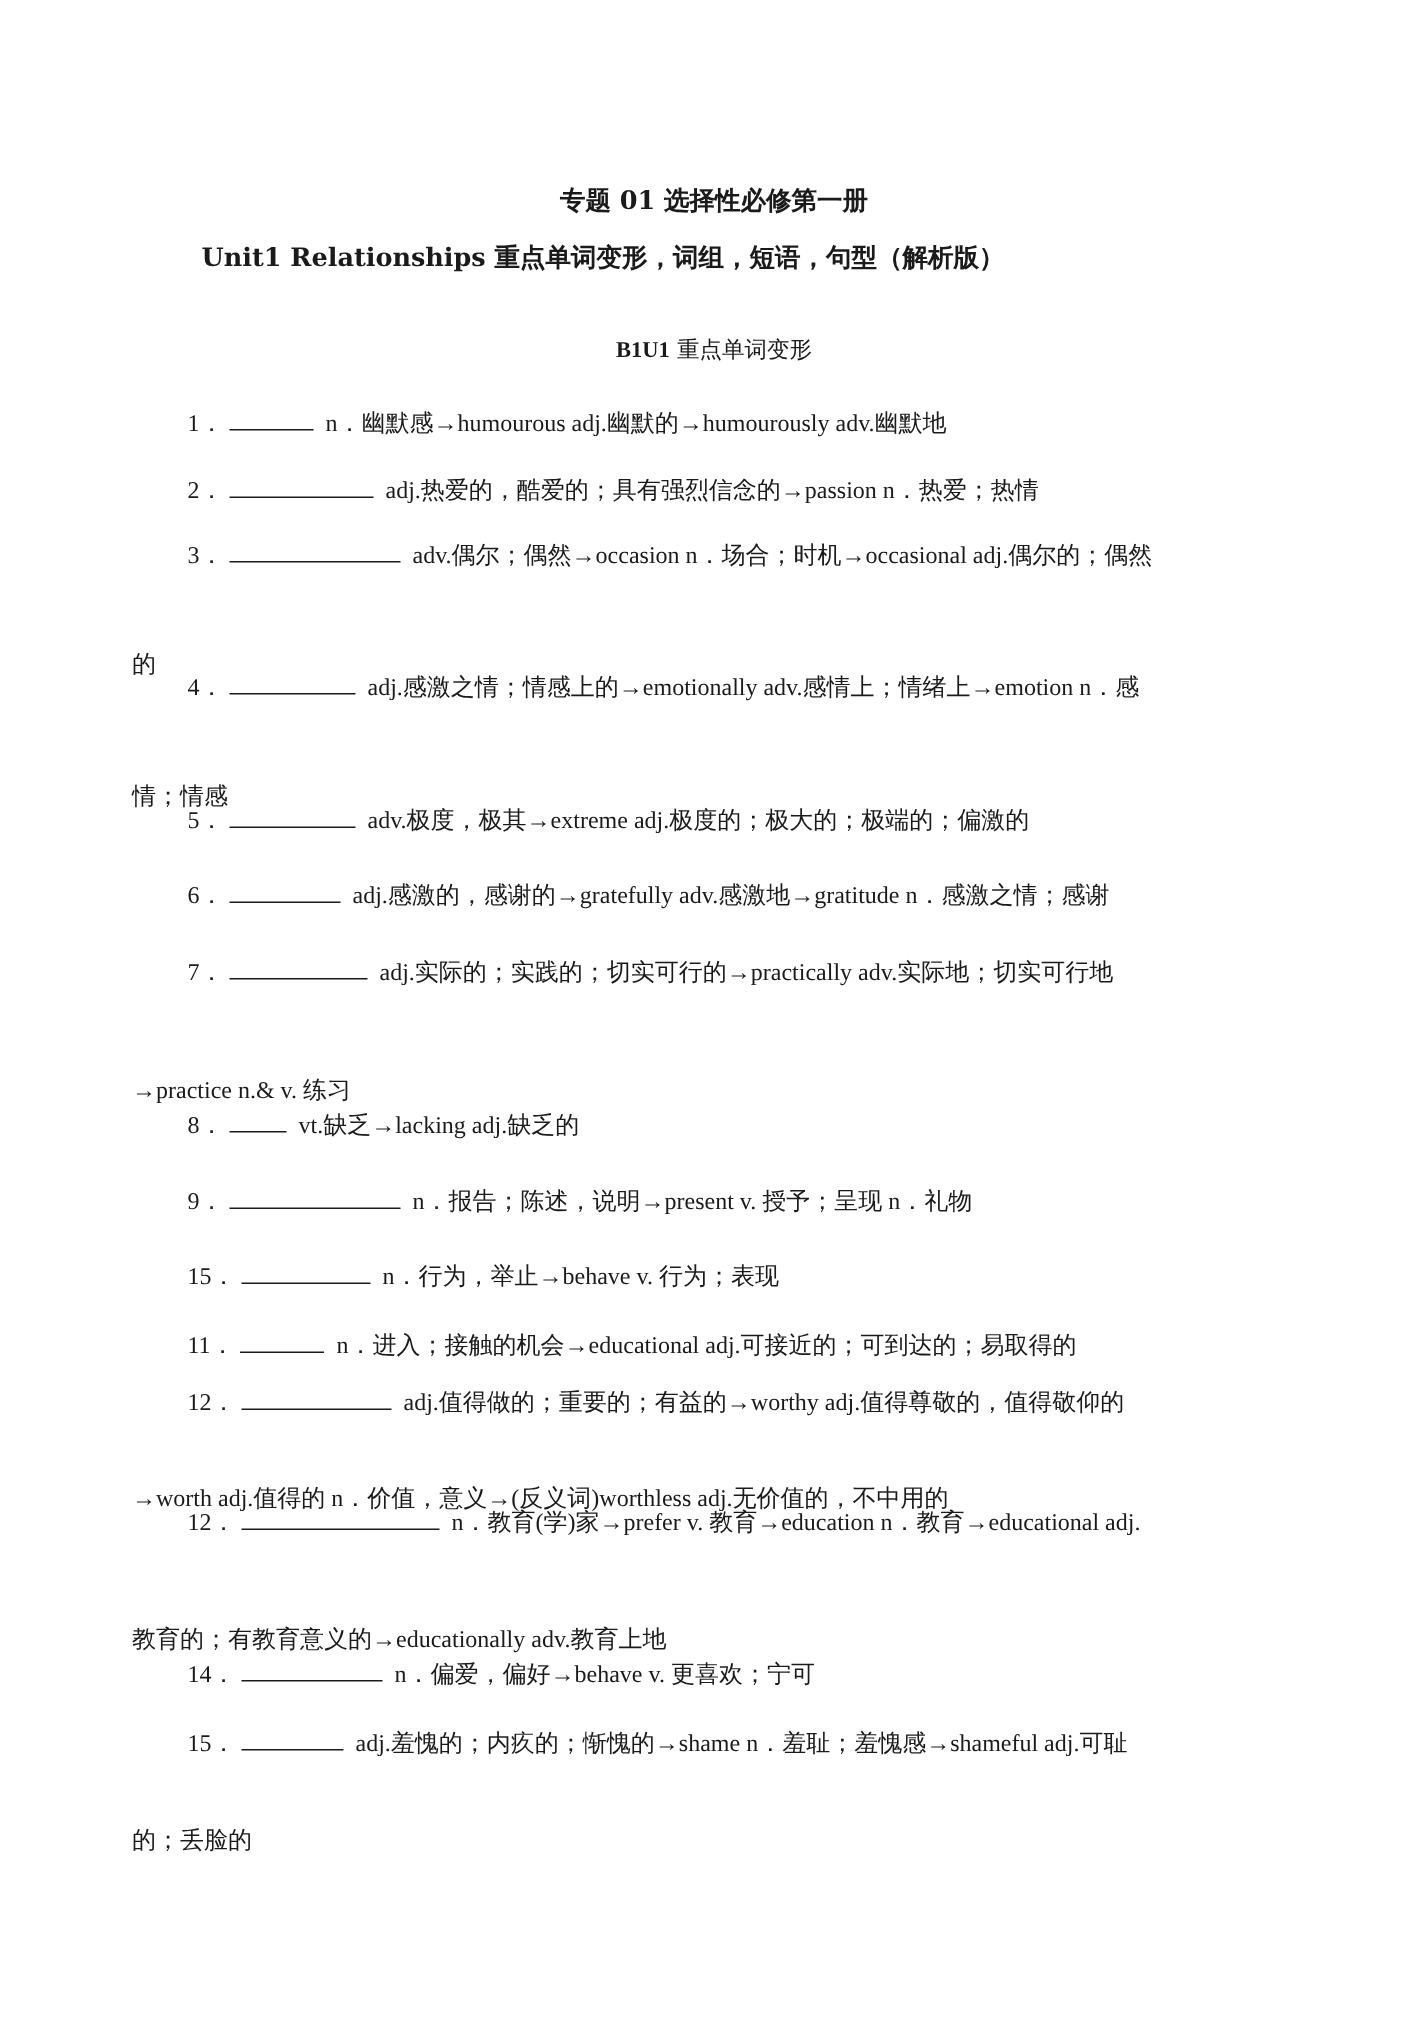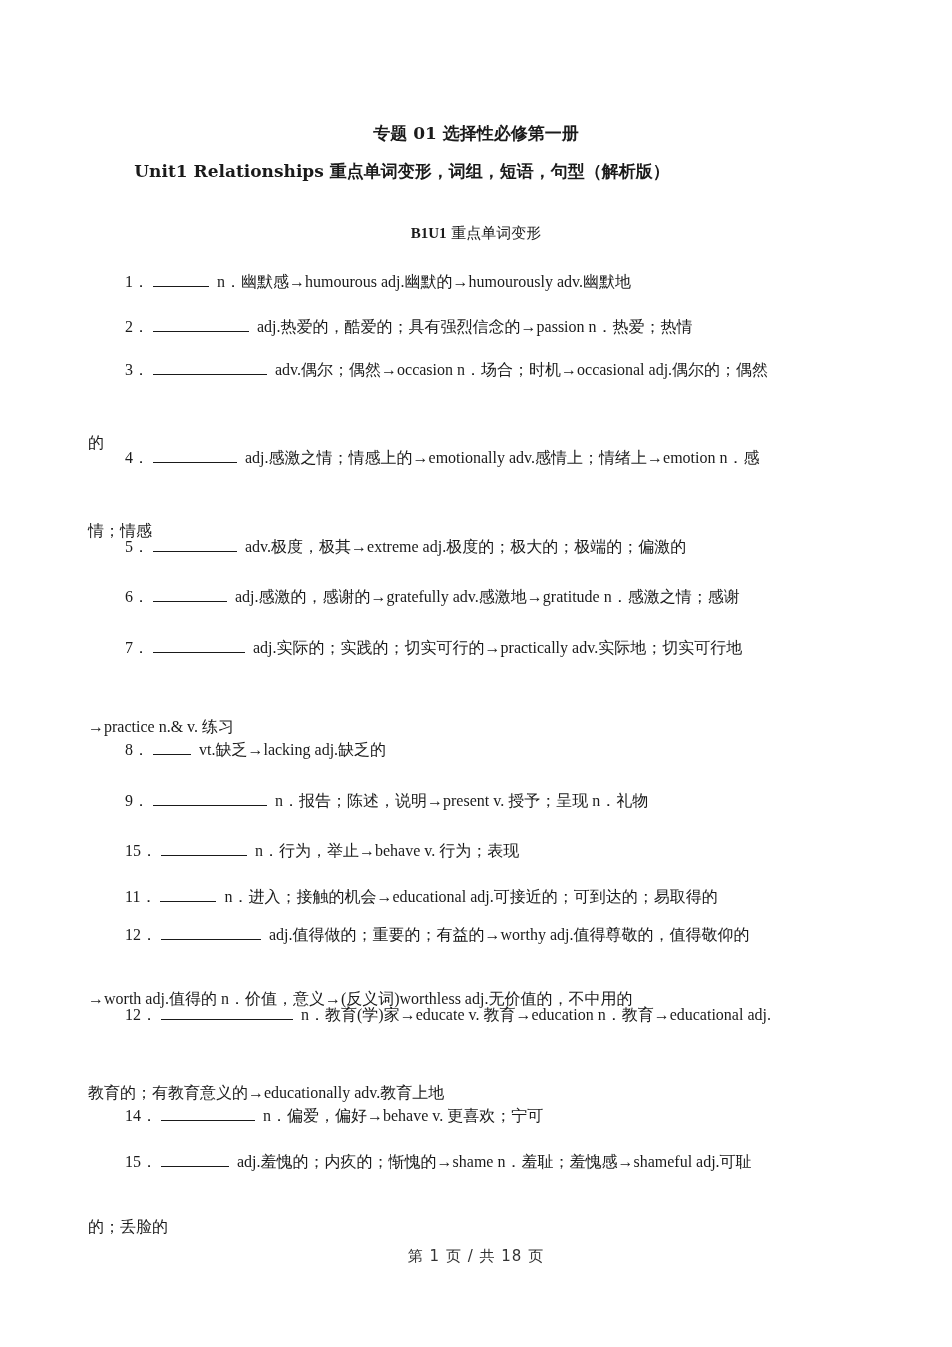--- a/index.html
+++ b/index.html
@@ -42,21 +42,20 @@
       <div class="line indent" style="top: 537px;"><span class="num">5．</span><span class="blank" style="width: 84px;"></span><span class="en">adv.极度，极其→extreme adj.极度的；极大的；极端的；偏激的</span></div>
       <div class="line indent" style="top: 587px;"><span class="num">6．</span><span class="blank" style="width: 74px;"></span><span class="en">adj.感激的，感谢的→gratefully adv.感激地→gratitude n．感激之情；感谢</span></div>
       <div class="line indent" style="top: 638px;"><span class="num">7．</span><span class="blank" style="width: 92px;"></span><span class="en">adj.实际的；实践的；切实可行的→practically adv.实际地；切实可行地</span></div>
       <div class="line noindent en" style="top: 689px;">→practice n.&amp; v. 练习</div>
       <div class="line indent" style="top: 740px;"><span class="num">8．</span><span class="blank" style="width: 38px;"></span><span class="en">vt.缺乏→lacking adj.缺乏的</span></div>
       <div class="line indent" style="top: 791px;"><span class="num">9．</span><span class="blank" style="width: 114px;"></span><span class="en">n．报告；陈述，说明→present v. 授予；呈现  n．礼物</span></div>
       <div class="line indent" style="top: 841px;"><span class="num">15．</span><span class="blank" style="width: 86px;"></span><span class="en">n．行为，举止→behave v. 行为；表现</span></div>
       <div class="line indent" style="top: 887px;"><span class="num">11．</span><span class="blank" style="width: 56px;"></span><span class="en">n．进入；接触的机会→educational adj.可接近的；可到达的；易取得的</span></div>
       <div class="line indent" style="top: 925px;"><span class="num">12．</span><span class="blank" style="width: 100px;"></span><span class="en">adj.值得做的；重要的；有益的→worthy adj.值得尊敬的，值得敬仰的</span></div>
       <div class="line noindent en" style="top: 961px;">→worth adj.值得的  n．价值，意义→(反义词)worthless adj.无价值的，不中用的</div>
-      <div class="line indent" style="top: 1005px;"><span class="num">12．</span><span class="blank" style="width: 132px;"></span><span class="en">n．教育(学)家→educate v. 教育→education n．教育→educational adj.</span></div>
+      <div class="line indent" style="top: 1005px;"><span class="num">12．</span><span class="blank" style="width: 132px;"></span><span class="en">n．教育(学)家→prefer v. 教育→education n．教育→educational adj.</span></div>
       <div class="line noindent en" style="top: 1055px;">教育的；有教育意义的→educationally adv.教育上地</div>
       <div class="line indent" style="top: 1106px;"><span class="num">14．</span><span class="blank" style="width: 94px;"></span><span class="en">n．偏爱，偏好→behave v. 更喜欢；宁可</span></div>
       <div class="line indent" style="top: 1152px;"><span class="num">15．</span><span class="blank" style="width: 68px;"></span><span class="en">adj.羞愧的；内疚的；惭愧的→shame n．羞耻；羞愧感→shameful adj.可耻</span></div>
       <div class="line noindent en" style="top: 1189px;">的；丢脸的</div>
     </div>
 
-  <div class="footer">第 1 页 / 共 18 页</div>
 </div>
 
 </body></html>

